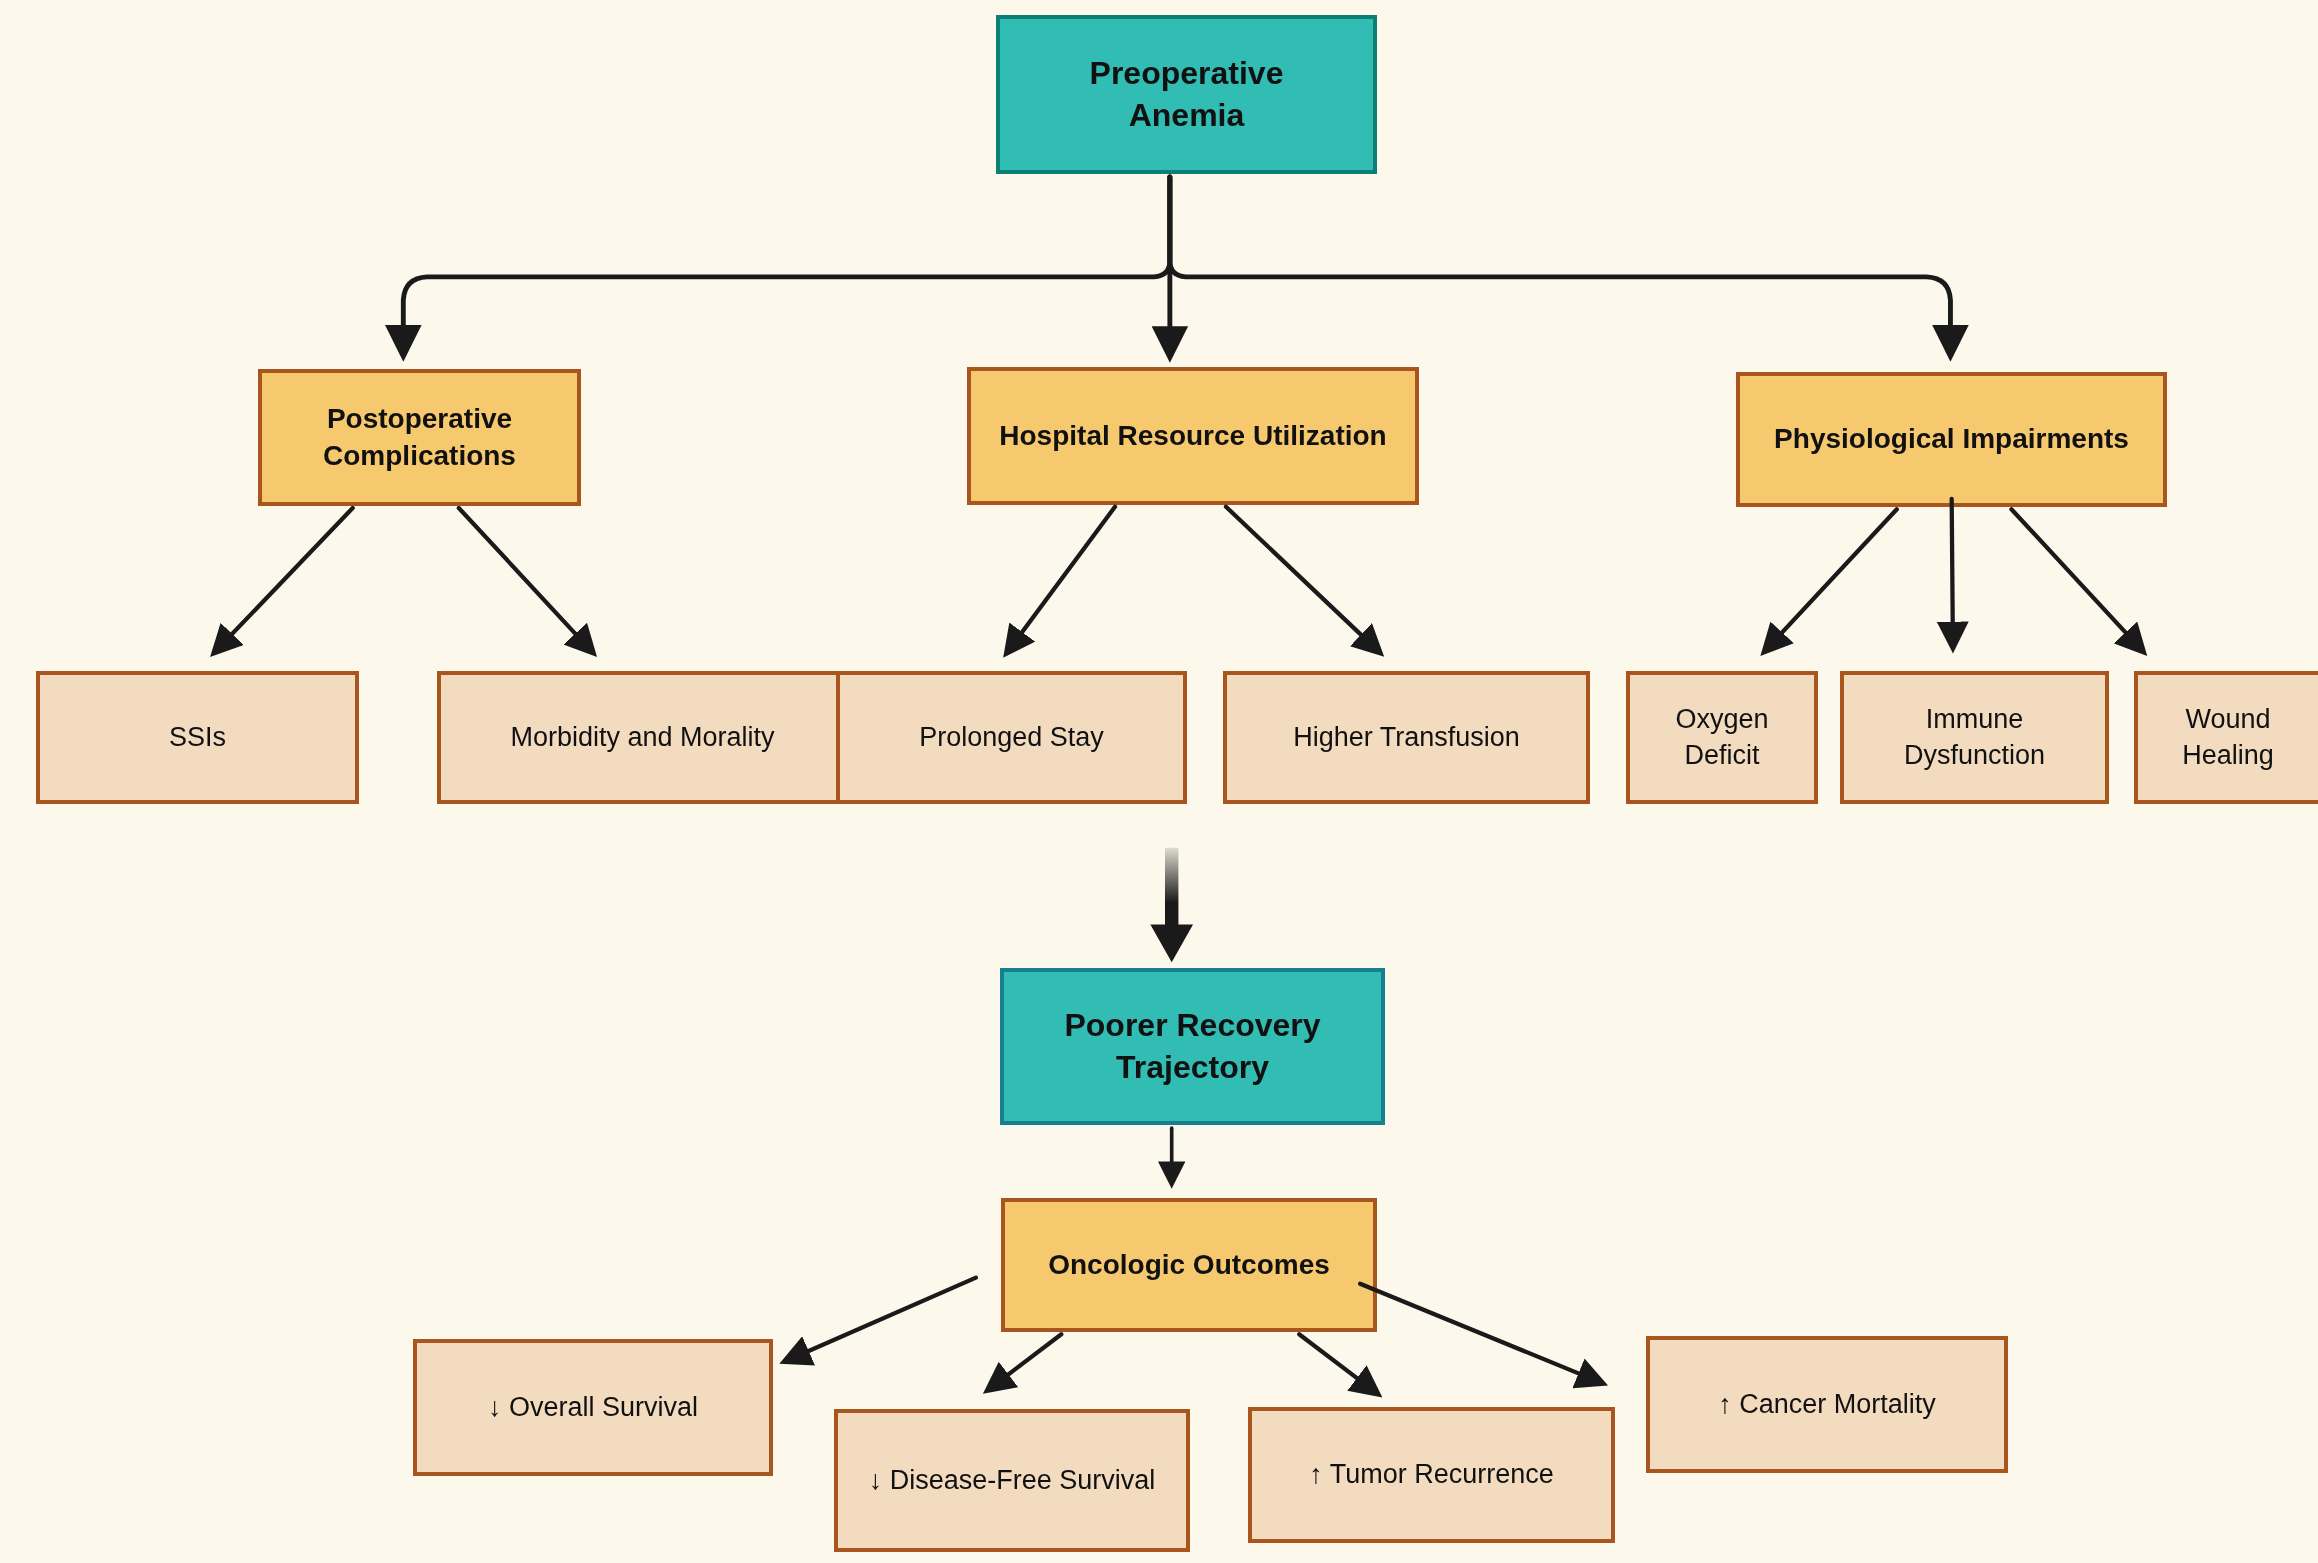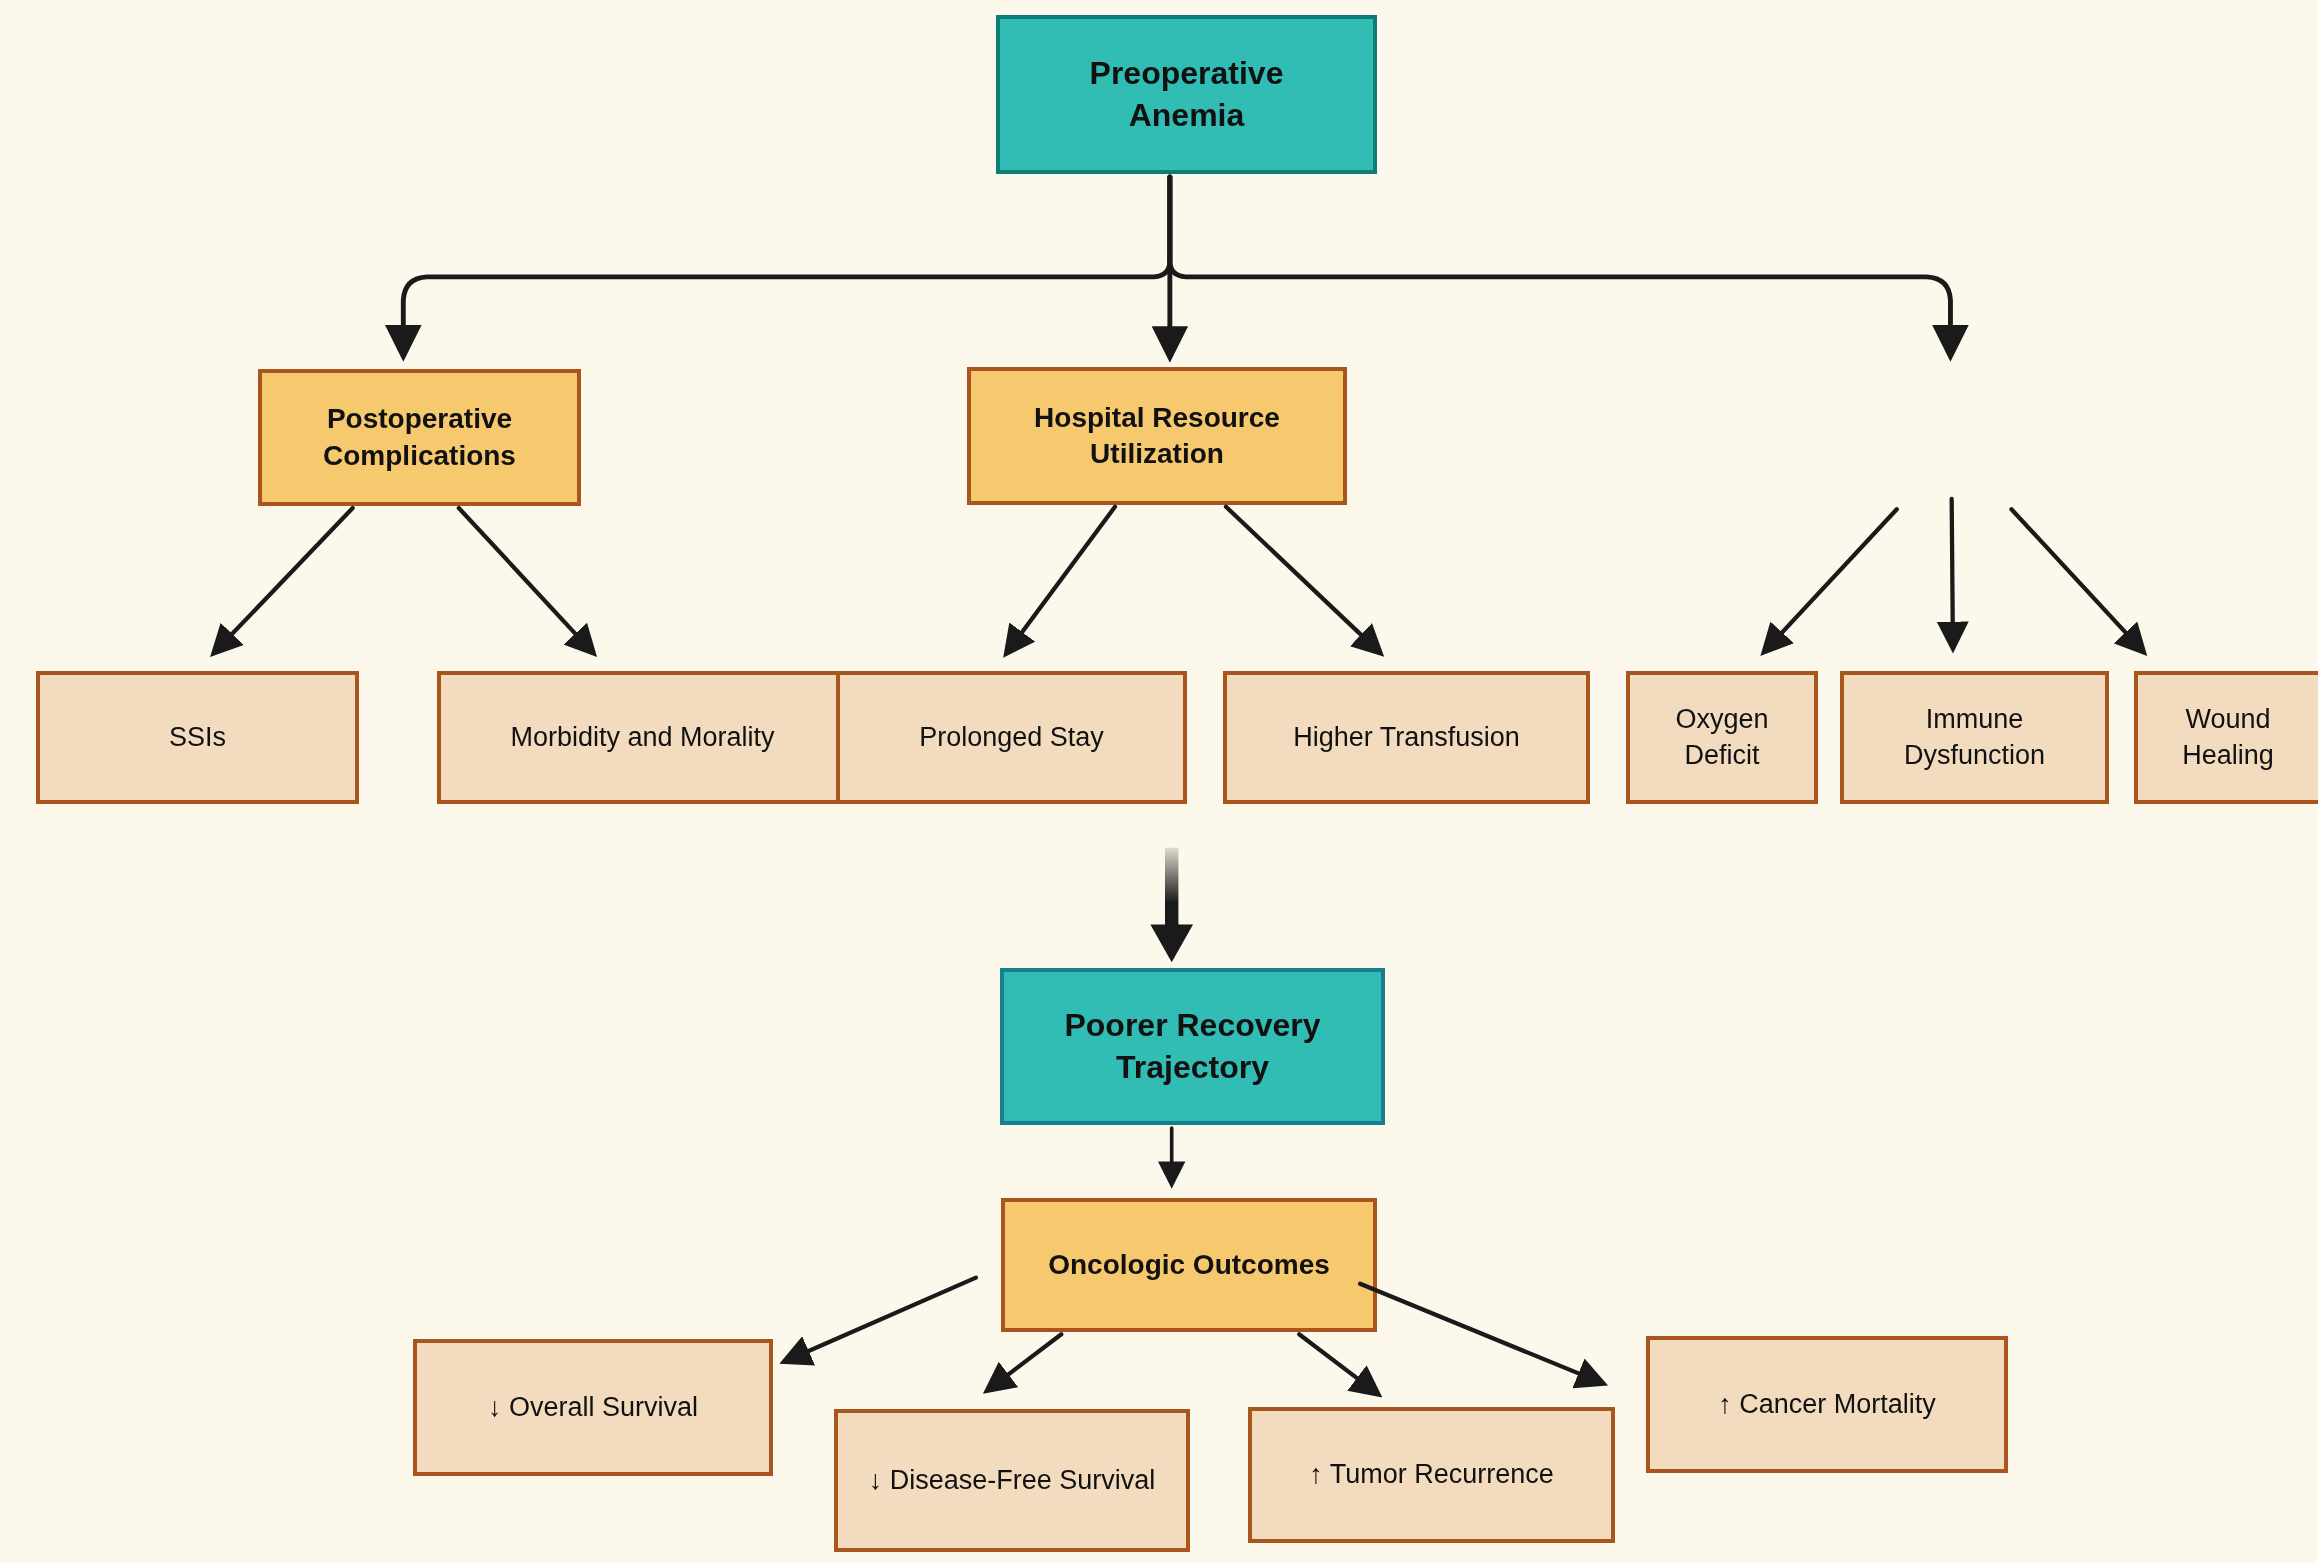--- a/index.html
+++ b/index.html
@@ -49,21 +49,21 @@
   }
   .tan{
     background:var(--tan_fill,#F2DBBE);
     border:4.3px solid var(--tan_border,#A9551E);
     font-weight:400;
     font-size:27px;
   }
   
   #n-preop   {left:976px;top:15.2px;  width:381px;height:159px;padding:0 43px;}
   #n-postop  {left:238px; top:369px; width:323px;height:137px;padding:0 12.2px;}
-  #n-hosp    {left:947px;top:367px; width:380px;height:138px;padding:0 18.3px;}
+  #n-hosp    {left:947px;top:367px; width:452px;height:138px;padding:0 18.3px;}
   #n-physio  {left:1716px;top:372px; width:431px;height:135px;padding:0 27.4px;}
   #n-ssis    {left:16px;  top:671px;width:323px;height:133px;}
   #n-morb    {left:417px; top:671px;width:411px;height:133px;}
   #n-prolong {left:816px;top:671px;width:351px;height:133px;}
   #n-transf  {left:1203px;top:671px;width:367px;height:133px;}
   #n-oxygen  {left:1606px;top:671px;width:192px;height:133px;padding:0 15.2px;}
   #n-immune  {left:1820px;top:671px;width:269px;height:133px;padding:0 18.3px;}
   #n-wound   {left:2114px;top:671px;width:188px;height:133px;padding:0 15.2px;}
   #n-recov   {left:980px;top:968px;width:385px;height:157px;padding:0 40px;}
   #n-onco    {left:981px;top:1198px;width:376px;height:134px;padding:0 18.3px;}
@@ -121,20 +121,23 @@
   <div class="node teal" id="n-preop">
     <span>Preoperative Anemia</span>
   </div>
 
   <div class="node orange" id="n-postop">
     <span>Postoperative Complications</span>
   </div>
   <div class="node orange" id="n-hosp">
     <span>Hospital Resource Utilization</span>
   </div>
+  <div class="node orange" id="n-physio">
+    <span>Physiological Impairments</span>
+  </div>
 
   <div class="node tan" id="n-ssis">
     <span>SSIs</span>
   </div>
   <div class="node tan" id="n-morb">
     <span>Morbidity and Morality</span>
   </div>
   <div class="node tan" id="n-prolong">
     <span>Prolonged Stay</span>
   </div>

